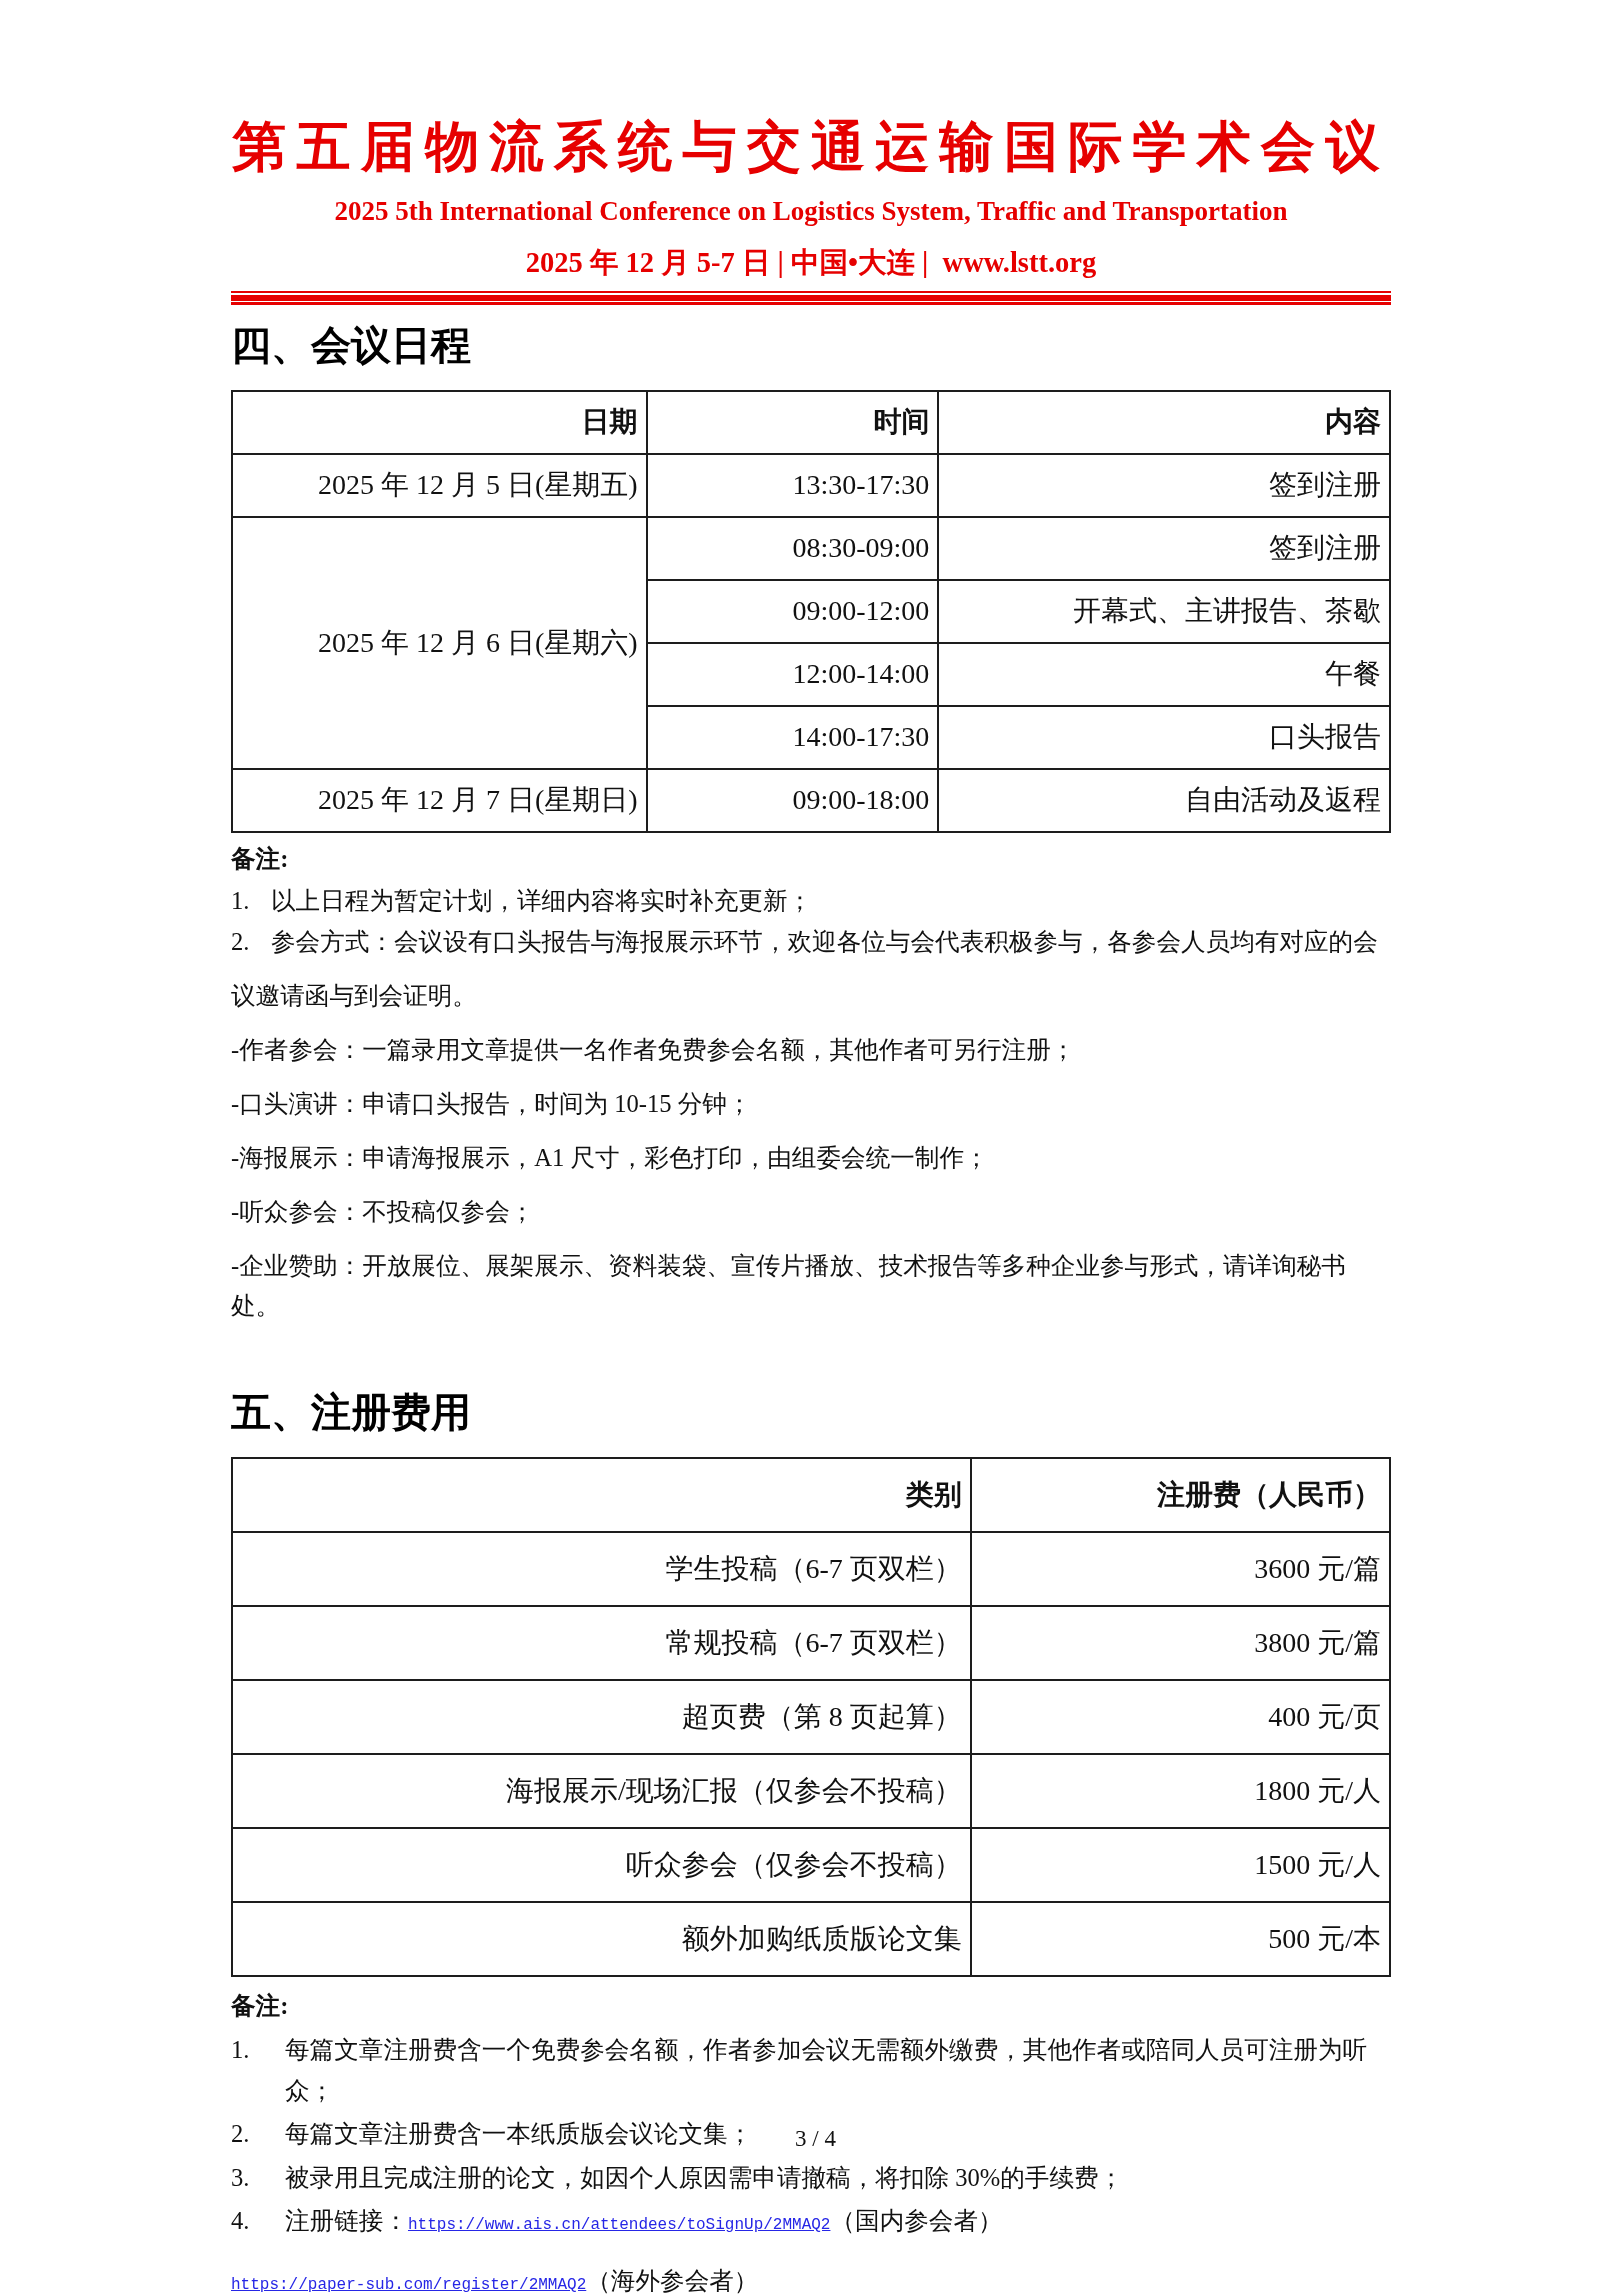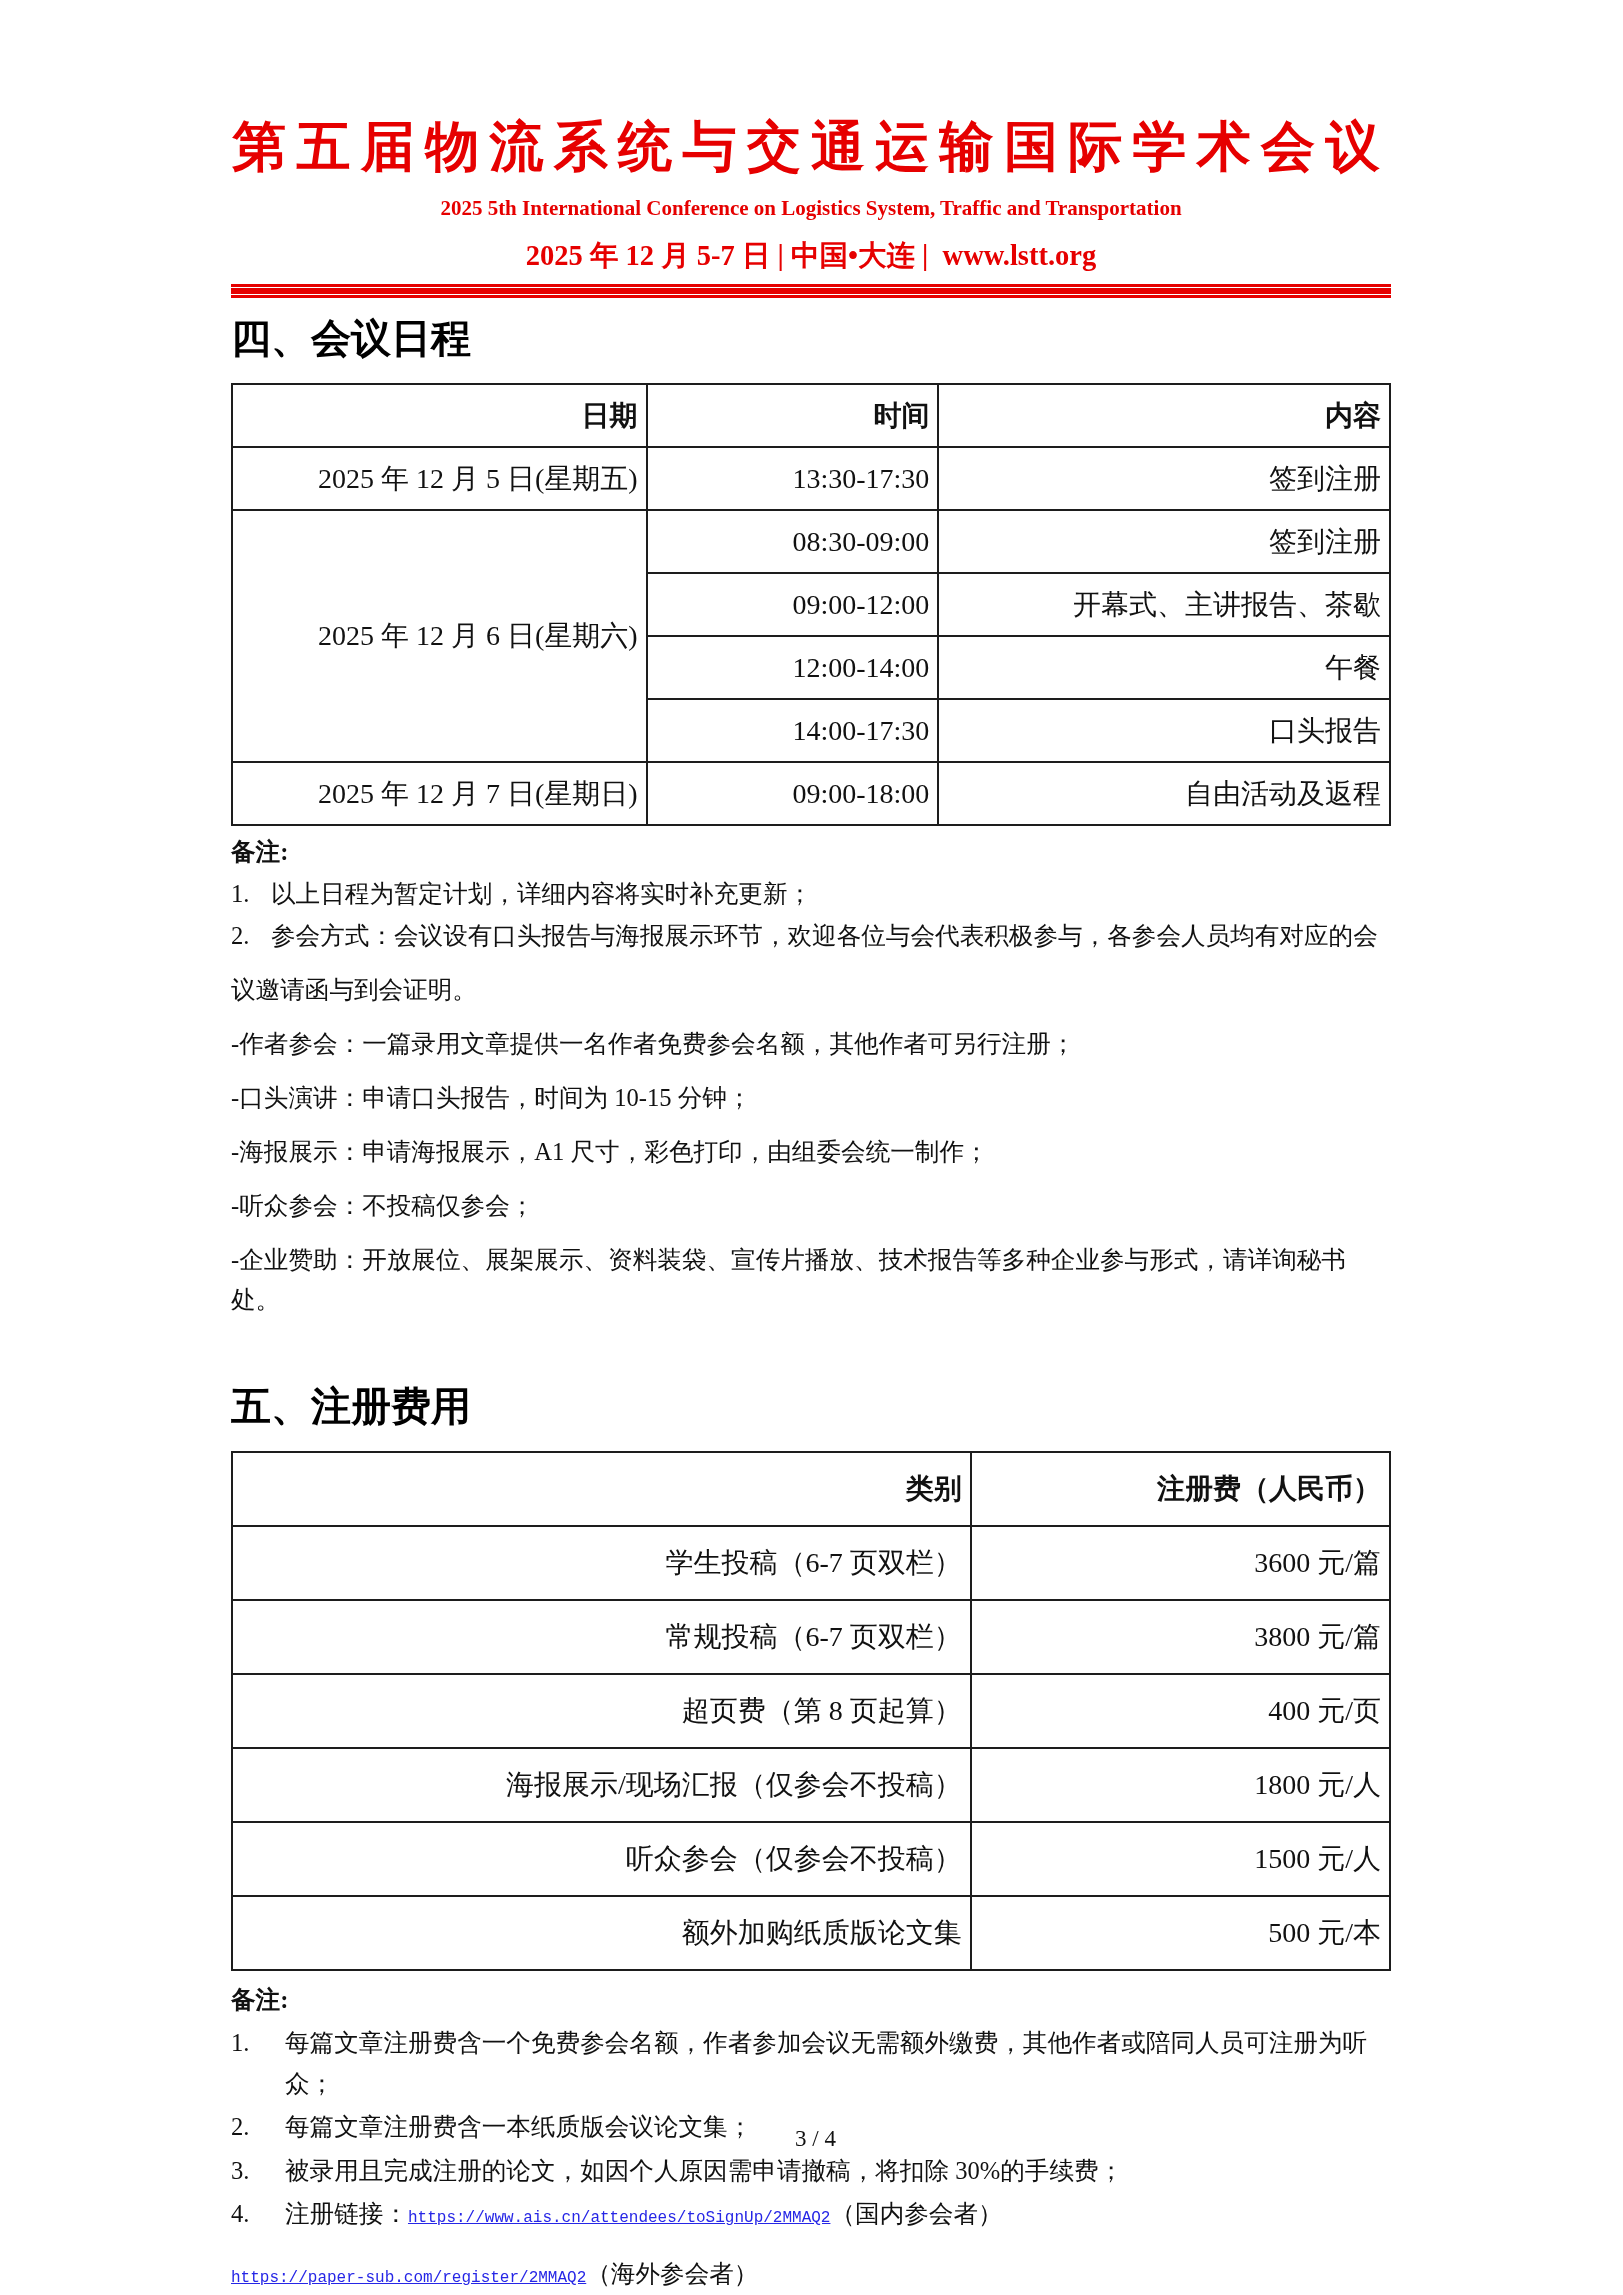--- a/index.html
+++ b/index.html
@@ -20,21 +20,21 @@
     overflow:hidden;
   }
   
   .title-zh{
     margin:0;text-align:center;color:var(--red);
     font-size:54px;font-weight:bold;letter-spacing:10.3px;
     line-height:1.05;white-space:nowrap;
   }
   .title-en{
     margin-top:20.6px;text-align:center;color:var(--red);
-    font-size:21px;font-weight:bold;line-height:1.15;
+    font-size:27px;font-weight:bold;line-height:1.15;
   }
   .date-line{
     margin-top:20px;text-align:center;color:var(--red);
     font-size:28.5px;font-weight:bold;line-height:1.15;white-space:pre-wrap;
   }
   .red-rule{margin-top:11px;}
   .rl{background:var(--red);}
   .rl.thin{height:2.4px;}
   .rl.thick{height:5.5px;margin:1.6px 0;}
   

